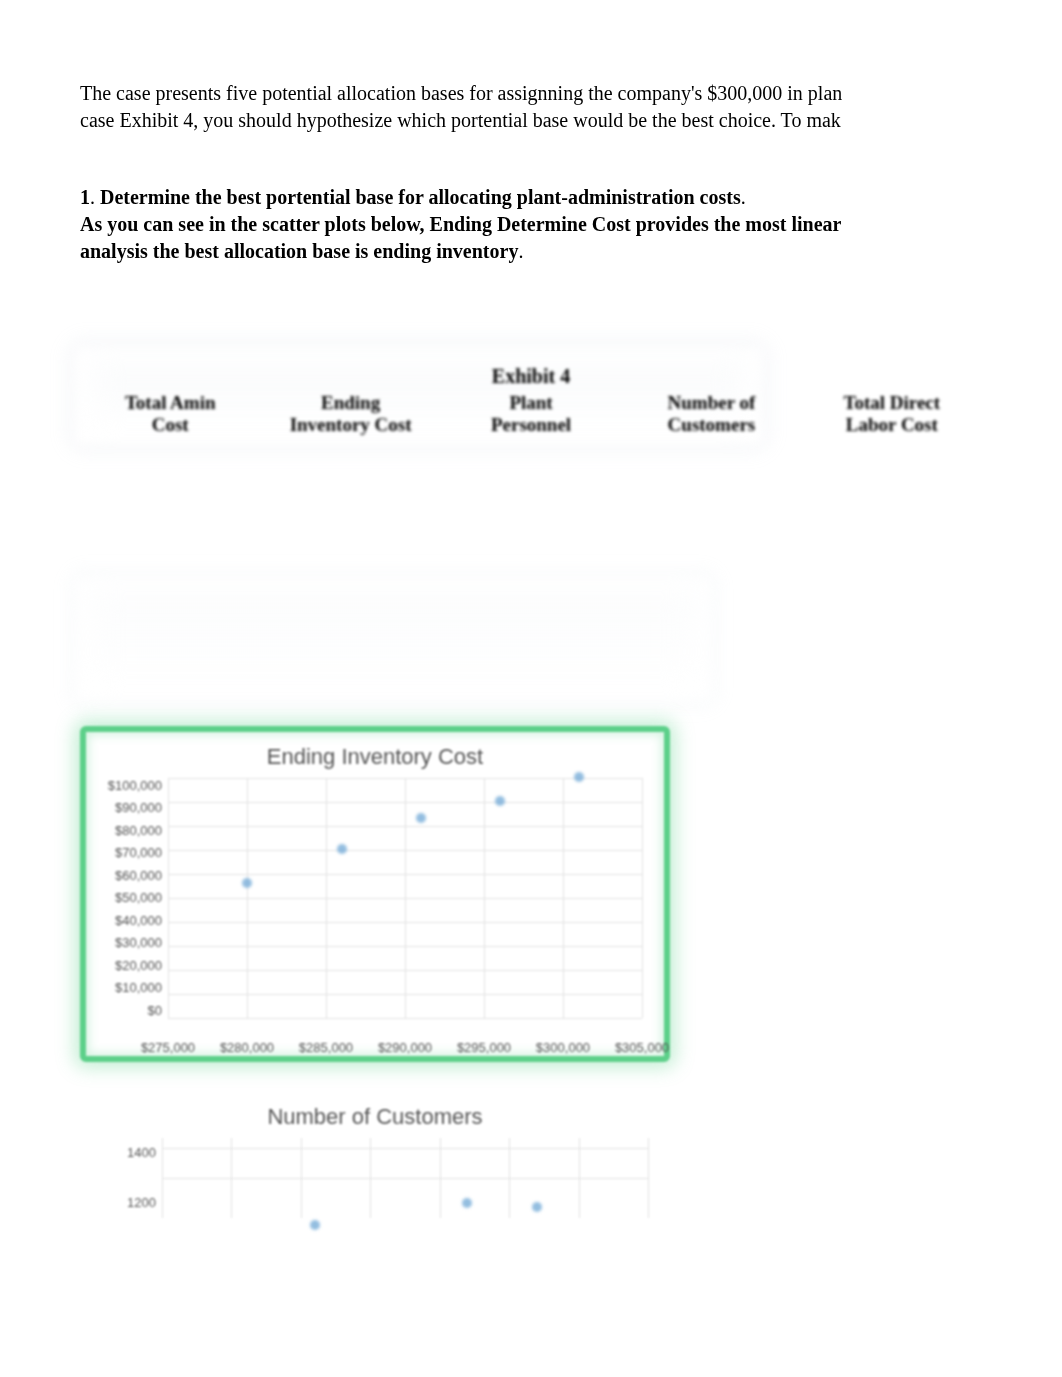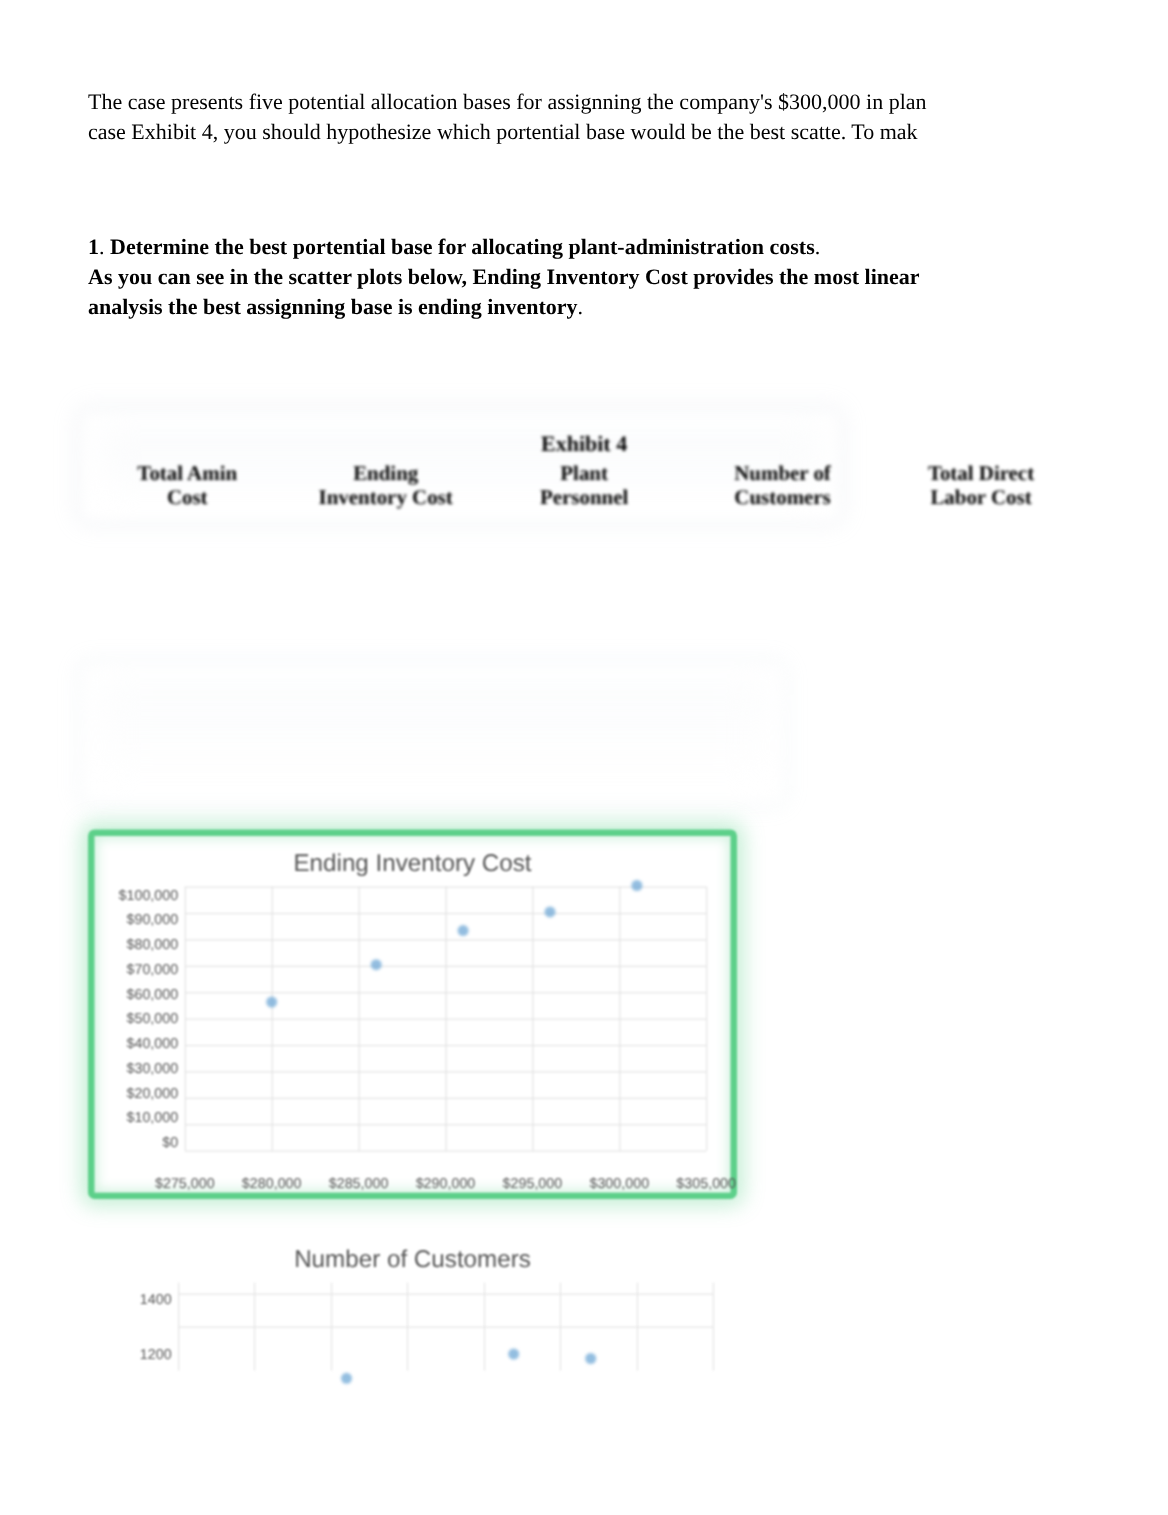--- a/index.html
+++ b/index.html
@@ -10,21 +10,21 @@
       background: #fff;
       width: 1062px;
       color: #000;
     }
     .page {
       padding: 80px 80px 0 80px;
     }
     .intro-text {
       font-size: 20px;
       line-height: 1.35;
-      margin-bottom: 78px;
+      margin-bottom: 50px;
     }
     .question-section {
       font-size: 20px;
       line-height: 1.35;
       margin-bottom: 100px;
     }
     .bold { font-weight: bold; }
     .exhibit-table-wrap {
       position: relative;
       margin-bottom: 140px;
@@ -170,27 +170,27 @@
     }
     .y-tick2 { height: 30px; display: flex; align-items: center; }
   </style>
 </head>
 <body>
 
 <div class="page">
 
   <div class="intro-text">
     <span>The case presents five potential allocation bases for assignning the company's $300,000 in plan</span><br>
-    <span>case Exhibit 4, you should hypothesize which portential base would be the best scatte. To mak</span><br>
+    <span>case Exhibit 4, you should hypothesize which portential base would be the best choice. To mak</span><br>
   </div>
 
   <div class="question-section">
     <span class="bold">1</span><span>. </span><span class="bold">Determine the best portential base for allocating plant-administration costs</span><span>.</span><br>
-    <span class="bold">As you can see in the scatter plots below, Ending Inventory Cost provides the most linear</span><br>
-    <span class="bold">analysis the best assignning base is ending inventory</span><span>.</span>
+    <span class="bold">As you can see in the scatter plots below, Ending Determine Cost provides the most linear</span><br>
+    <span class="bold">analysis the best allocation base is ending inventory</span><span>.</span>
   </div>
 
   <div class="exhibit-table-wrap">
     <div class="blur-overlay"></div>
     <div class="exhibit-title">Exhibit 4</div>
     <div class="columns-row">
       <div class="col-head first">
         <span>Total Amin</span><br><span>Cost</span>
       </div>
       <div class="col-head">

